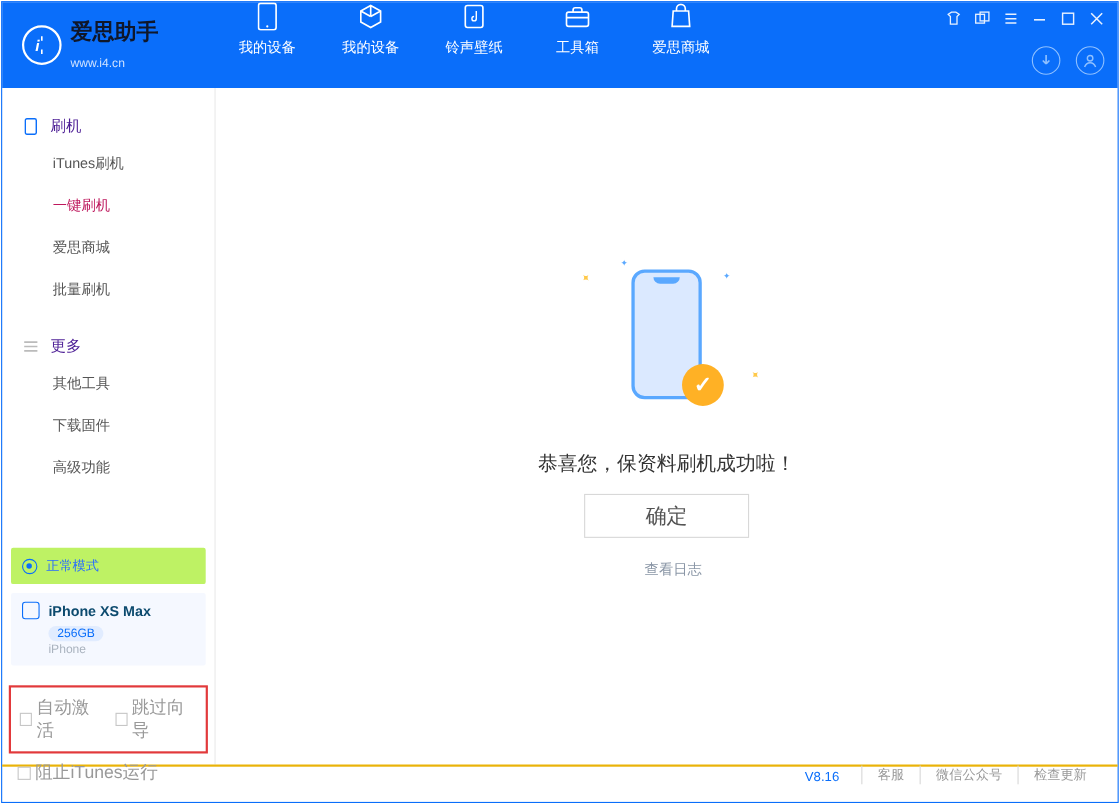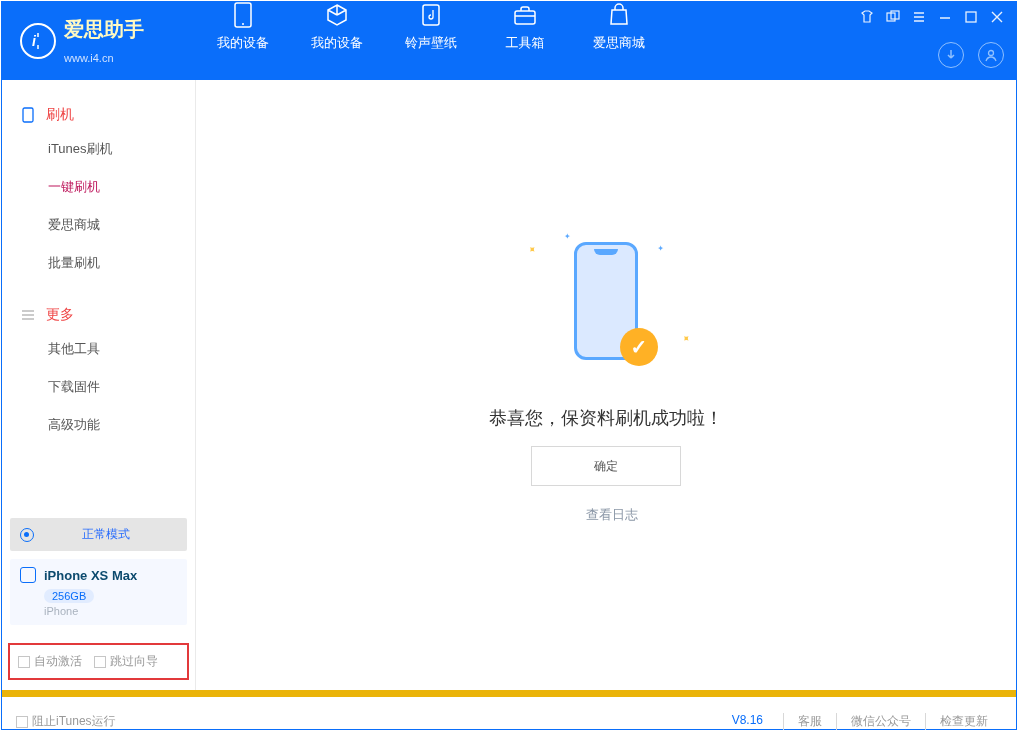--- a/index.html
+++ b/index.html
@@ -4,78 +4,78 @@
 <style>
 * { margin: 0; padding: 0; box-sizing: border-box; font-family: "Microsoft YaHei", -apple-system, sans-serif; }
 body { background: #fff; width: 1018px; height: 731px; overflow: hidden; }
 
 .window { width: 1016px; height: 729px; border: 1px solid #0a6efa; margin: 1px; display: flex; flex-direction: column; }
 
 .header { background: #0a6efa; height: 78px; display: flex; align-items: stretch; position: relative; }
 .logo-area { display: flex; align-items: center; padding-left: 18px; width: 194px; }
 .logo-icon { width: 36px; height: 36px; border: 2.5px solid #fff; border-radius: 50%; display: flex; align-items: center; justify-content: center; margin-right: 8px; }
 .logo-text { display: flex; flex-direction: column; }
-.logo-title { color: #fef9c3; font-size: 20px; font-weight: bold; line-height: 1; }
+.logo-title { color: #0f172a; font-size: 20px; font-weight: bold; line-height: 1; }
 .logo-sub { color: #cfe2ff; font-size: 11px; line-height: 1; margin-top: 14px; }
 
 .nav { display: flex; align-items: stretch; }
 .nav-item { width: 94px; display: flex; flex-direction: column; align-items: center; color: #fff; font-size: 13px; cursor: pointer; position: relative; }
 .nav-item.active { background: #0560e0; }
 .nav-item.active::after { content: ''; position: absolute; bottom: -1px; left: 50%; transform: translateX(-50%); width: 0; height: 0; border-left: 8px solid transparent; border-right: 8px solid transparent; border-bottom: 8px solid #fff; }
 .nav-icon { width: 26px; height: 26px; margin-bottom: 6px; display: flex; align-items: center; justify-content: center; }
 
 .header-right { position: absolute; right: 12px; top: 0; height: 100%; display: flex; flex-direction: column; align-items: flex-end; justify-content: space-between; padding: 6px 0 12px; }
 .win-controls { display: flex; gap: 12px; }
 .win-controls span { color: #fff; font-size: 14px; cursor: pointer; opacity: 0.9; display: inline-flex; align-items: center; height: 18px; }
 .user-controls { display: flex; gap: 14px; }
 .user-controls span { width: 26px; height: 26px; border: 1.5px solid #8fc0ff; border-radius: 50%; display: flex; align-items: center; justify-content: center; color: #8fc0ff; cursor: pointer; }
 
 .body { flex: 1; display: flex; min-height: 0; }
 
 .sidebar { width: 194px; border-right: 1px solid #eaeaea; display: flex; flex-direction: column; }
 .side-scroll { flex: 1; overflow: auto; padding-top: 20px; }
 .side-group { margin-bottom: 18px; }
-.side-group-head { display: flex; align-items: center; padding: 6px 18px; font-size: 14px; color: #ef4444; }
+.side-group-head { display: flex; align-items: center; padding: 6px 18px; font-size: 14px; color: #4c1d95; }
 .side-group-head .gicon { width: 16px; height: 16px; margin-right: 10px; display: inline-flex; align-items: center; justify-content: center; }
 .side-sub { padding: 10px 18px 10px 46px; font-size: 13px; color: #555; cursor: pointer; }
 .side-sub.active { color: #be185d; }
 
-.side-status { margin: 8px 8px 4px; background: #e5e5e5; padding: 8px 10px; border-radius: 2px; display: flex; align-items: center; font-size: 12px; color: #2b6efc; gap: 40px; }
+.side-status { margin: 8px 8px 4px; background: #bef264; padding: 8px 10px; border-radius: 2px; display: flex; align-items: center; font-size: 12px; color: #2b6efc; }
 .side-status .dot { width: 14px; height: 14px; border: 1.5px solid #0a6efa; border-radius: 50%; margin-right: 8px; position: relative; }
 .side-status .dot::after { content: ''; position: absolute; top: 3px; left: 3px; width: 5px; height: 5px; background: #0a6efa; border-radius: 50%; }
 
 .side-device { margin: 4px 8px 8px; background: #f5f8ff; padding: 8px 10px; border-radius: 2px; }
 .dev-row { display: flex; align-items: center; }
 .dev-icon { width: 16px; height: 16px; margin-right: 8px; border: 1.2px solid #0a6efa; border-radius: 3px; position: relative; }
 .dev-name { color: #0c4a6e; font-size: 13px; font-weight: 600; }
 .dev-badge { display: inline-block; margin: 6px 0 2px 24px; background: #e1ecff; color: #0a6efa; font-size: 11px; padding: 1px 8px; border-radius: 10px; }
 .dev-type { margin-left: 24px; color: #aab3bf; font-size: 11px; }
 
 .side-checks { margin: 10px 6px; border: 2px solid #e2393b; padding: 8px; display: flex; gap: 12px; }
-.chk { display: flex; align-items: center; gap: 4px; font-size: 12px; color: #999; }
+.chk { display: flex; align-items: center; gap: 4px; font-size: 16px; color: #999; }
 .chk .box { width: 12px; height: 12px; border: 1px solid #c6c6c6; }
 
 .main { flex: 1; display: flex; flex-direction: column; align-items: center; justify-content: center; position: relative; }
 .success-area { display: flex; flex-direction: column; align-items: center; margin-top: -20px; }
 .phone-wrap { position: relative; width: 180px; height: 150px; display: flex; align-items: center; justify-content: center; }
 .sparkle { position: absolute; color: #ffc94a; }
 .sparkle.s1 { top: 18px; left: 12px; transform: rotate(45deg); font-size: 10px; }
 .sparkle.s2 { top: 6px; left: 48px; font-size: 8px; color: #5aa8ff; }
 .sparkle.s3 { bottom: 32px; right: 6px; transform: rotate(45deg); font-size: 10px; }
 .sparkle.s4 { top: 18px; right: 32px; font-size: 8px; color: #5aa8ff; }
 
 .phone { width: 64px; height: 118px; border: 3px solid #5aa8ff; border-radius: 12px; background: #dbe9ff; position: relative; }
 .phone::before { content: ''; position: absolute; top: 4px; left: 50%; transform: translateX(-50%); width: 24px; height: 6px; background: #5aa8ff; border-radius: 0 0 6px 6px; }
 .check-badge { position: absolute; bottom: 10px; right: 38px; width: 38px; height: 38px; background: #ffb125; border-radius: 50%; display: flex; align-items: center; justify-content: center; color: #fff; font-size: 20px; font-weight: bold; }
 
 .success-text { font-size: 18px; color: #333; margin-top: 30px; }
-.ok-btn { margin-top: 16px; width: 150px; height: 40px; border: 1px solid #d8d8d8; background: #fff; font-size: 12px; color: #555; cursor: pointer; }
+.ok-btn { margin-top: 16px; width: 150px; height: 40px; border: 1px solid #d8d8d8; background: #fff; font-size: 19px; color: #555; cursor: pointer; }
 .view-log { margin-top: 20px; font-size: 13px; color: #8a96a6; cursor: pointer; margin-left: 12px; }
 
-.footer { height: 32px; border-top: 7px solid #eab308; display: flex; align-items: flex-start; padding: 16px 14px; font-size: 12px; color: #999; }
+.footer { height: 32px; border-top: 2px solid #eab308; display: flex; align-items: flex-end; padding: 16px 14px; font-size: 12px; color: #999; }
 .footer .chk { margin-right: auto; }
 .footer .ver { color: #0a6efa; margin-right: 20px; }
 .flink { color: #999; cursor: pointer; padding: 0 14px; border-left: 1px solid #d8d8d8; }
 </style>
 </head>
 <body>
 
 <div class="window">
 
   <div class="header">

